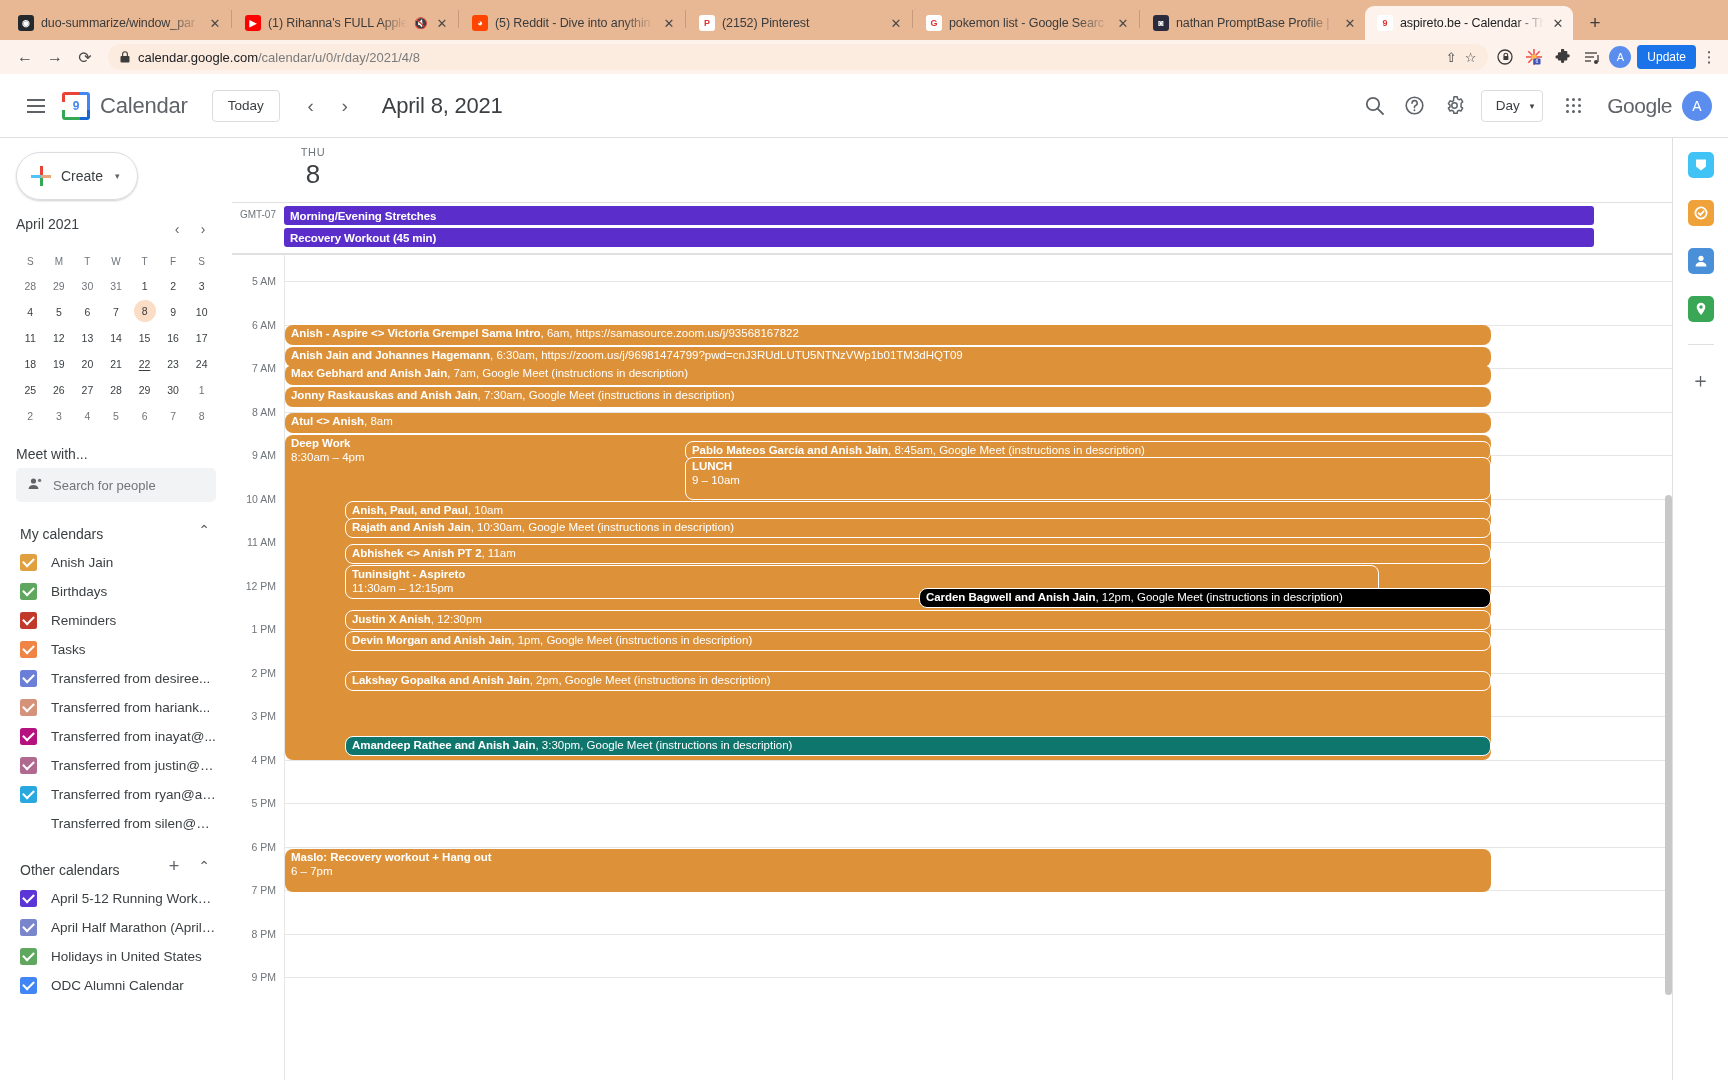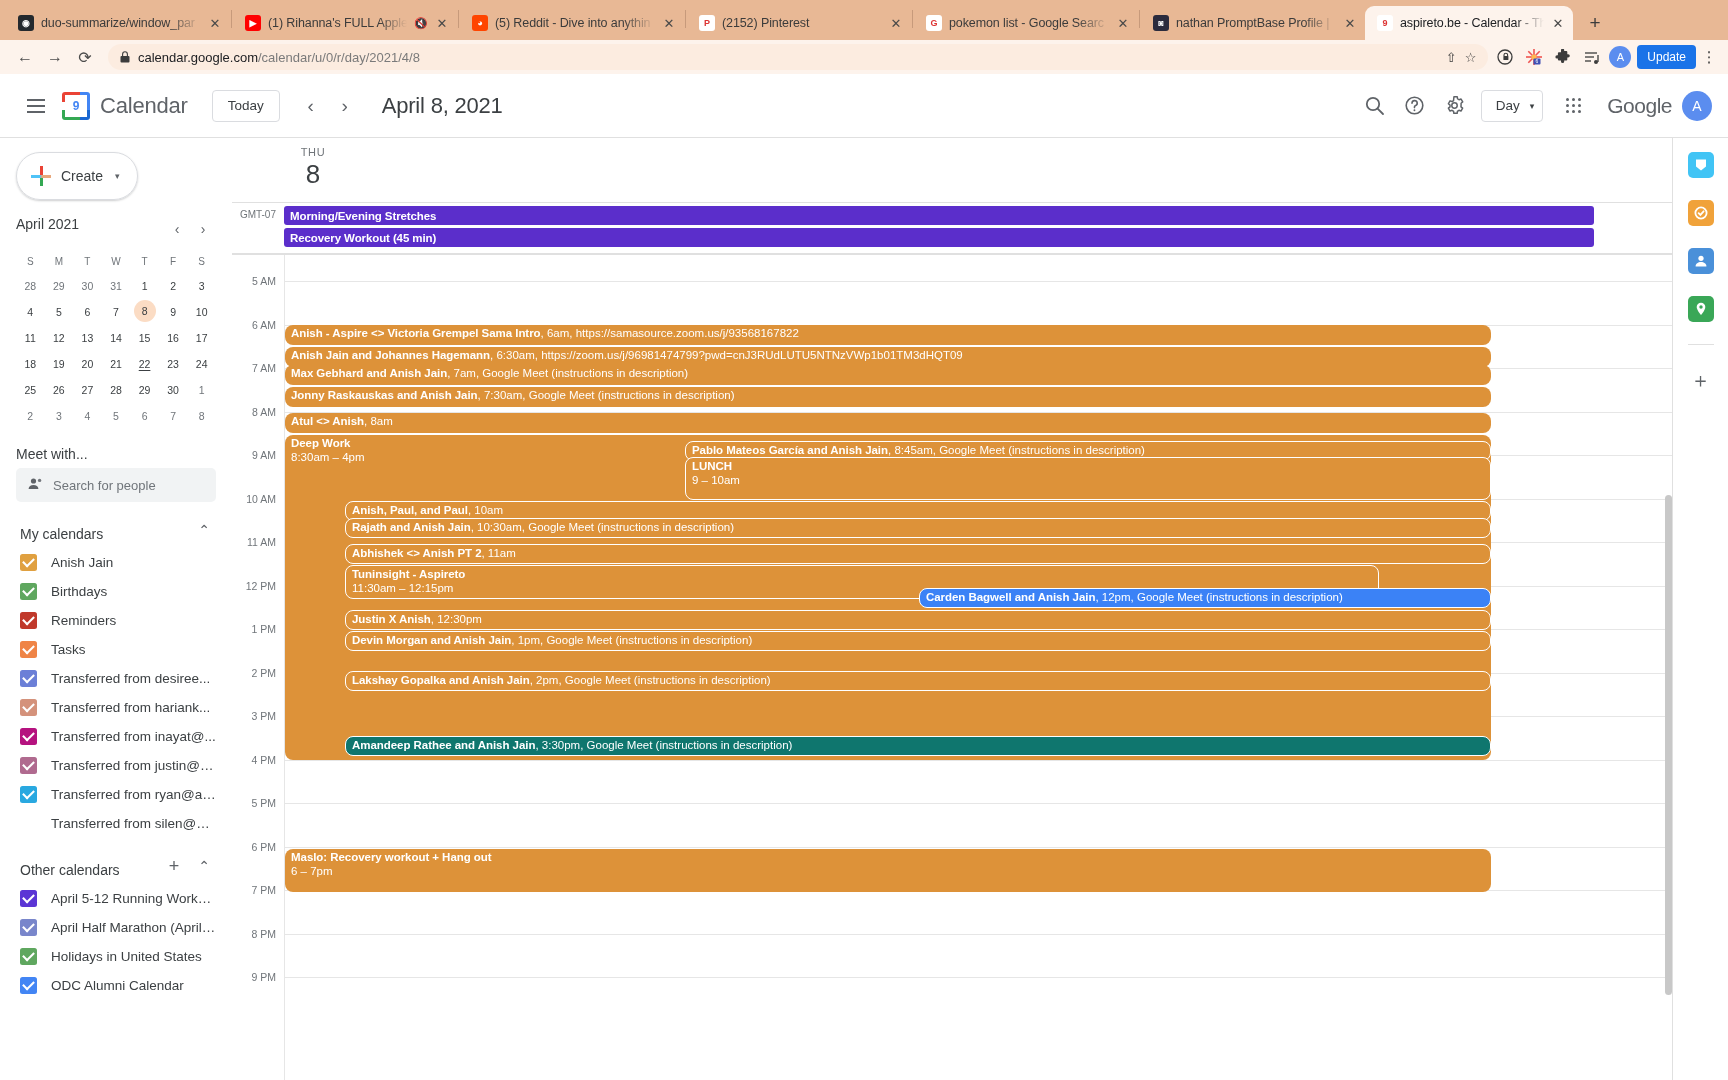--- a/index.html
+++ b/index.html
@@ -639,21 +639,21 @@
               <div class="ev outlined" style="background: rgb(221, 146, 57); top: 263px; left: 60px; width: 1146px; height: 20px;">
                 <div class="inline"><span class="t1">Rajath and Anish Jain</span><span class="t2">, 10:30am, Google Meet (instructions in description)</span></div>
               </div>
               <div class="ev outlined" style="background: rgb(221, 146, 57); top: 289px; left: 60px; width: 1146px; height: 20px;">
                 <div class="inline"><span class="t1">Abhishek &lt;&gt; Anish PT 2</span><span class="t2">, 11am</span></div>
               </div>
               <div class="ev outlined" style="background: rgb(221, 146, 57); top: 310px; left: 60px; width: 1034px; height: 34px;">
                 <div class="t1">Tuninsight - Aspireto</div>
                 <div class="t2">11:30am – 12:15pm</div>
               </div>
-              <div class="ev outlined" style="background: #3b82f6; top: 333px; left: 634px; width: 572px; height: 20px;">
+              <div class="ev outlined" style="background: #000000; top: 333px; left: 634px; width: 572px; height: 20px;">
                 <div class="inline"><span class="t1">Carden Bagwell and Anish Jain</span><span class="t2">, 12pm, Google Meet (instructions in description)</span></div>
               </div>
               <div class="ev outlined" style="background: rgb(221, 146, 57); top: 355px; left: 60px; width: 1146px; height: 20px;">
                 <div class="inline"><span class="t1">Justin X Anish</span><span class="t2">, 12:30pm</span></div>
               </div>
               <div class="ev outlined" style="background: rgb(221, 146, 57); top: 376px; left: 60px; width: 1146px; height: 20px;">
                 <div class="inline"><span class="t1">Devin Morgan and Anish Jain</span><span class="t2">, 1pm, Google Meet (instructions in description)</span></div>
               </div>
               <div class="ev outlined" style="background: rgb(221, 146, 57); top: 416px; left: 60px; width: 1146px; height: 20px;">
                 <div class="inline"><span class="t1">Lakshay Gopalka and Anish Jain</span><span class="t2">, 2pm, Google Meet (instructions in description)</span></div>

